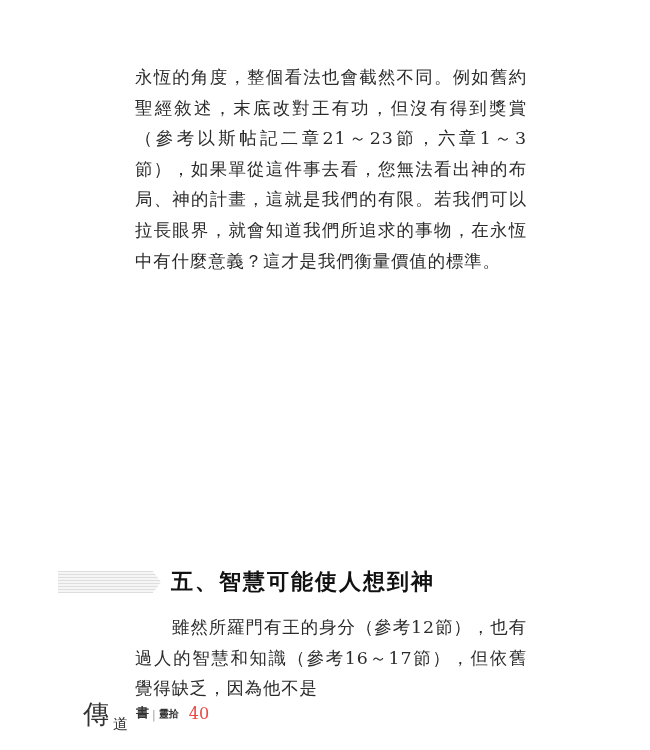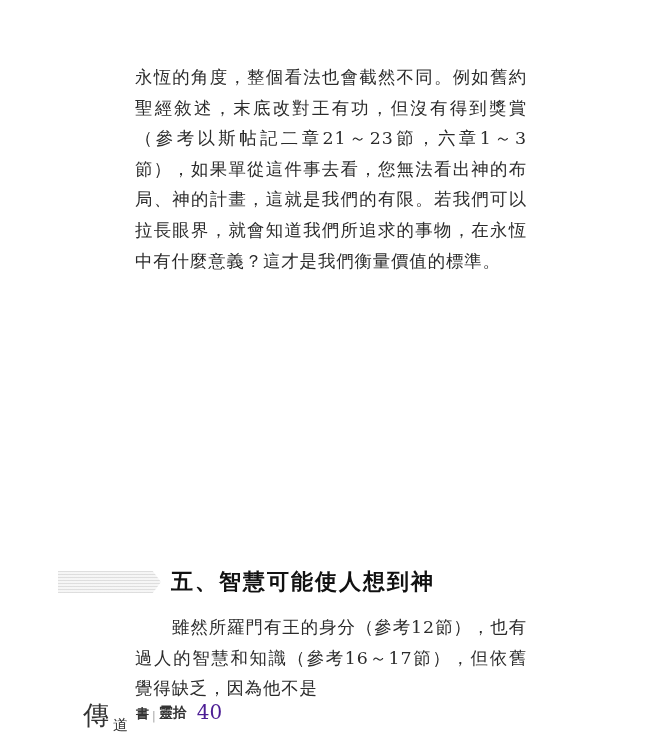--- a/index.html
+++ b/index.html
@@ -83,29 +83,29 @@
       font-weight: bold;
       margin-left: 8px;
       margin-bottom: 6px;
     }
     .footer-sep {
       font-size: 11px;
       color: #999;
       margin: 0 3px 7px 3px;
     }
     .footer-sub {
-      font-size: 14px;
+      font-size: 10px;
       font-weight: bold;
       margin-bottom: 7px;
     }
     .footer-page {
-      font-size: 20px;
+      font-size: 16px;
       margin-left: 10px;
       margin-bottom: 5px;
-      color: #4c1d95;
+      color: #ef4444;
     }
   </style>
 </head>
 <body>
 
 <div class="text-block" style="top: 62px;">
   <p class="para">永恆的角度，整個看法也會截然不同。例如舊約聖經敘述，末底改對王有功，但沒有得到獎賞（參考以斯帖記二章21～23節，六章1～3節），如果單從這件事去看，您無法看出神的布局、神的計畫，這就是我們的有限。若我們可以拉長眼界，就會知道我們所追求的事物，在永恆中有什麼意義？這才是我們衡量價值的標準。</p>
 </div>
 
 <div class="heading-row">

